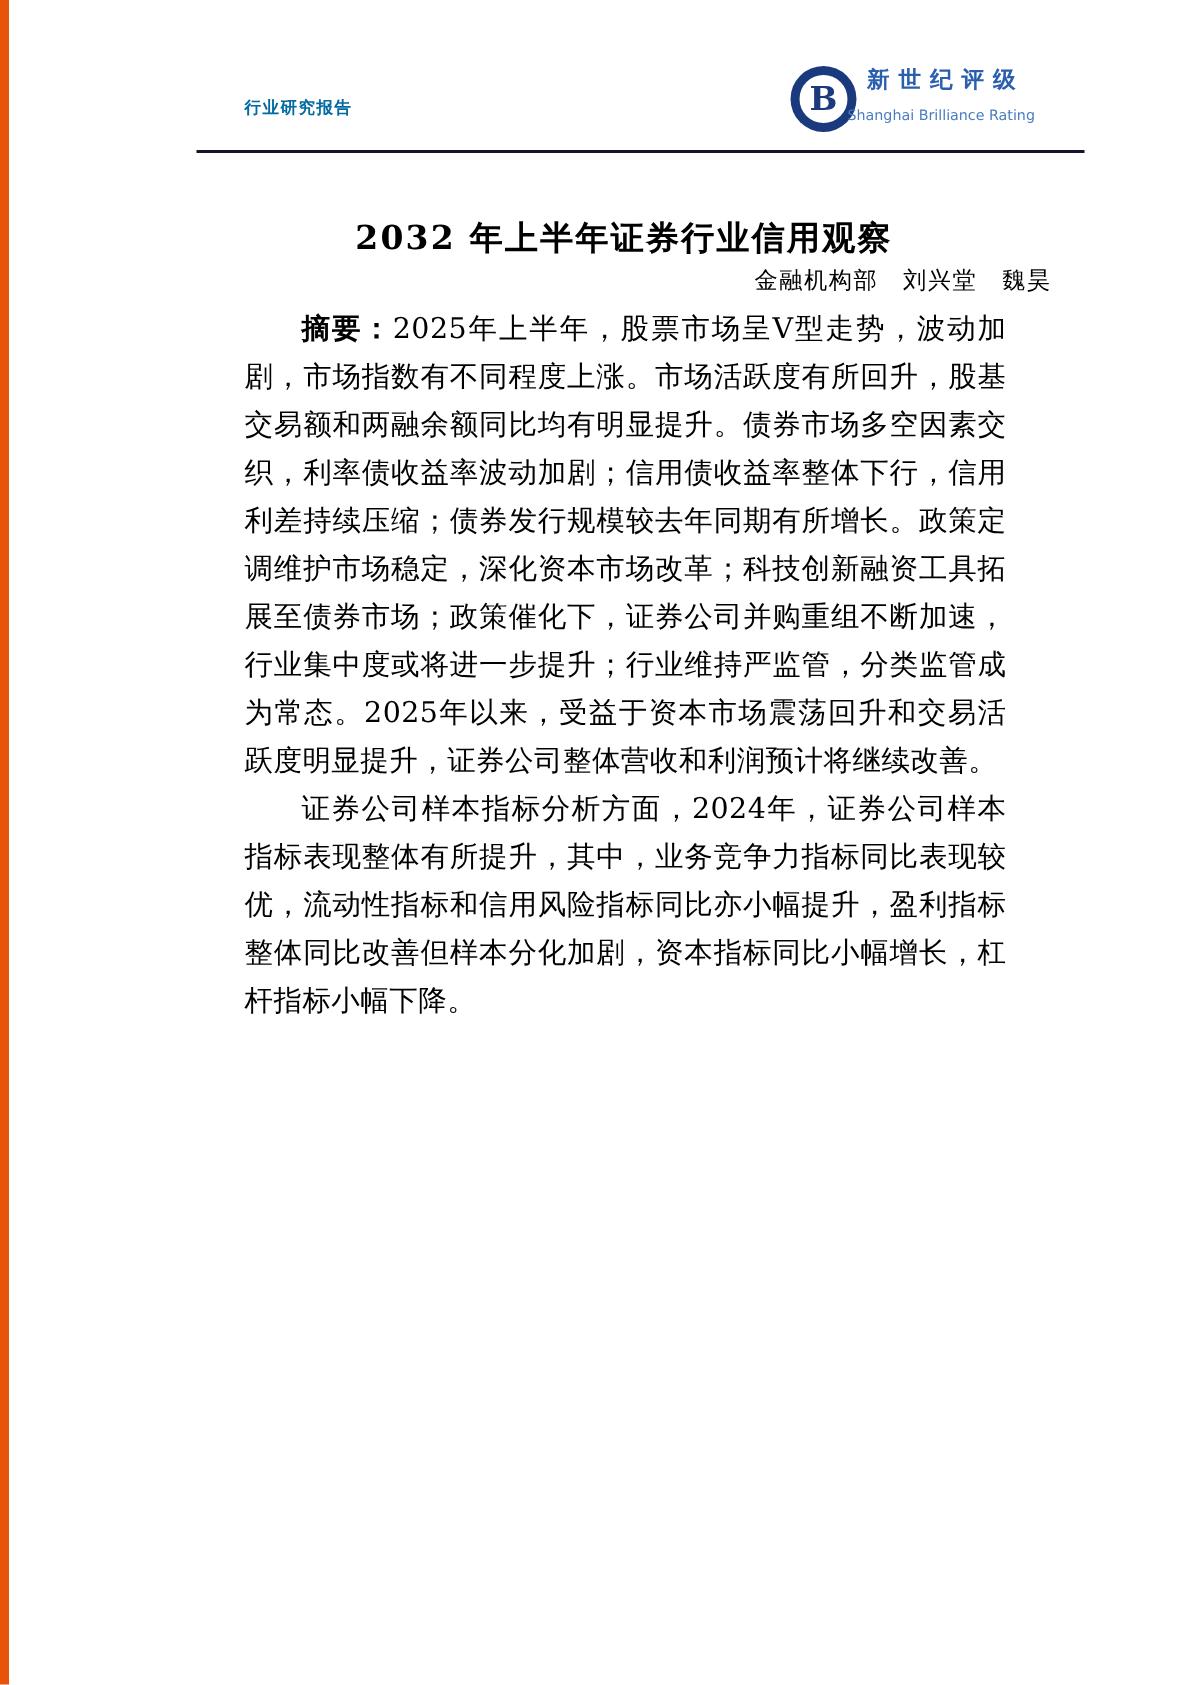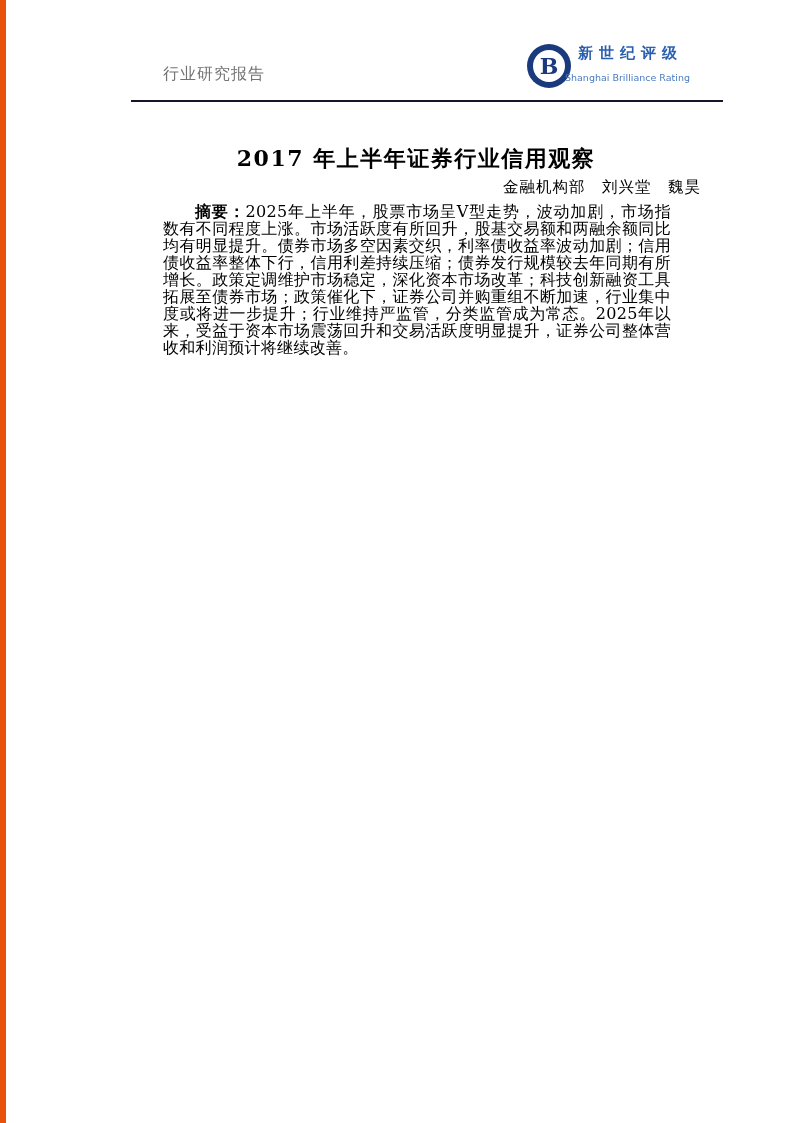--- a/index.html
+++ b/index.html
@@ -8,21 +8,21 @@
     font-family: "DejaVu Serif", "Liberation Serif", serif;
     color: #000; overflow: hidden;
   }
   .accent-bar {
     position: absolute; left: 0; top: 0; width: 6px; height: 1123px;
     background: #e8520a;
   }
   .header-label {
     position: absolute; left: 163px; top: 64px;
     font-family: "DejaVu Sans", "Liberation Sans", sans-serif;
-    font-size: 16px; font-weight: normal; color: #737373; letter-spacing: 1px;
+    font-size: 11px; font-weight: bold; color: #0369a1; letter-spacing: 1px;
   }
   .header-rule {
     position: absolute; left: 131px; top: 100px; width: 592px; height: 2px;
     background: #15152e;
   }
   .logo { position: absolute; left: 527px; top: 42px; width: 180px; height: 48px; }
   .logo-emblem {
     position: absolute; left: 0; top: 2px; width: 44px; height: 44px;
     border-radius: 50%; background: #1b3a7d;
   }
@@ -53,21 +53,21 @@
     letter-spacing: 1.5px; white-space: nowrap;
   }
   .doc-byline {
     position: absolute; left: 131px; top: 177px; width: 570px;
     text-align: right; font-size: 15.5px; letter-spacing: 1px; white-space: nowrap;
   }
   .doc-body {
     position: absolute; left: 163px; top: 203px; width: 508px;
   }
   .para {
-    margin: 0; font-size: 16px; line-height: 17px;
+    margin: 0; font-size: 19px; line-height: 32px;
     text-align: justify; text-indent: 2em; letter-spacing: 0.3px;
   }
   .lead { font-weight: bold; }
 </style>
 </head>
 <body>
 
 <div class="accent-bar"></div>
 
 <div class="header-label">行业研究报告</div>
@@ -76,19 +76,20 @@
   <div class="logo-emblem">
     <div class="ring"></div>
     <div class="mono">B</div>
   </div>
   <div class="logo-cn">新世纪评级</div>
   <div class="logo-en">Shanghai Brilliance Rating</div>
 </div>
 
 <div class="header-rule"></div>
 
-<h1 class="doc-title">2017 年上半年证券行业信用观察</h1>
+<h1 class="doc-title">2032 年上半年证券行业信用观察</h1>
 
 <div class="doc-byline">金融机构部　刘兴堂　魏昊</div>
 
 <div class="doc-body">
   <p class="para"><span class="lead">摘要：</span><span>2025年上半年，股票市场呈V型走势，波动加剧，市场指数有不同程度上涨。市场活跃度有所回升，股基交易额和两融余额同比均有明显提升。债券市场多空因素交织，利率债收益率波动加剧；信用债收益率整体下行，信用利差持续压缩；债券发行规模较去年同期有所增长。政策定调维护市场稳定，深化资本市场改革；科技创新融资工具拓展至债券市场；政策催化下，证券公司并购重组不断加速，行业集中度或将进一步提升；行业维持严监管，分类监管成为常态。2025年以来，受益于资本市场震荡回升和交易活跃度明显提升，证券公司整体营收和利润预计将继续改善。</span></p>
+  <p class="para">证券公司样本指标分析方面，2024年，证券公司样本指标表现整体有所提升，其中，业务竞争力指标同比表现较优，流动性指标和信用风险指标同比亦小幅提升，盈利指标整体同比改善但样本分化加剧，资本指标同比小幅增长，杠杆指标小幅下降。</p>
 </div>
 
 </body></html>

